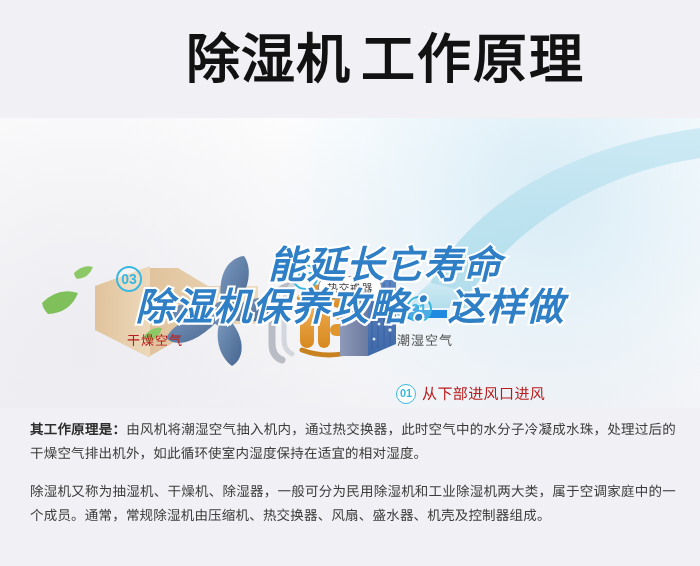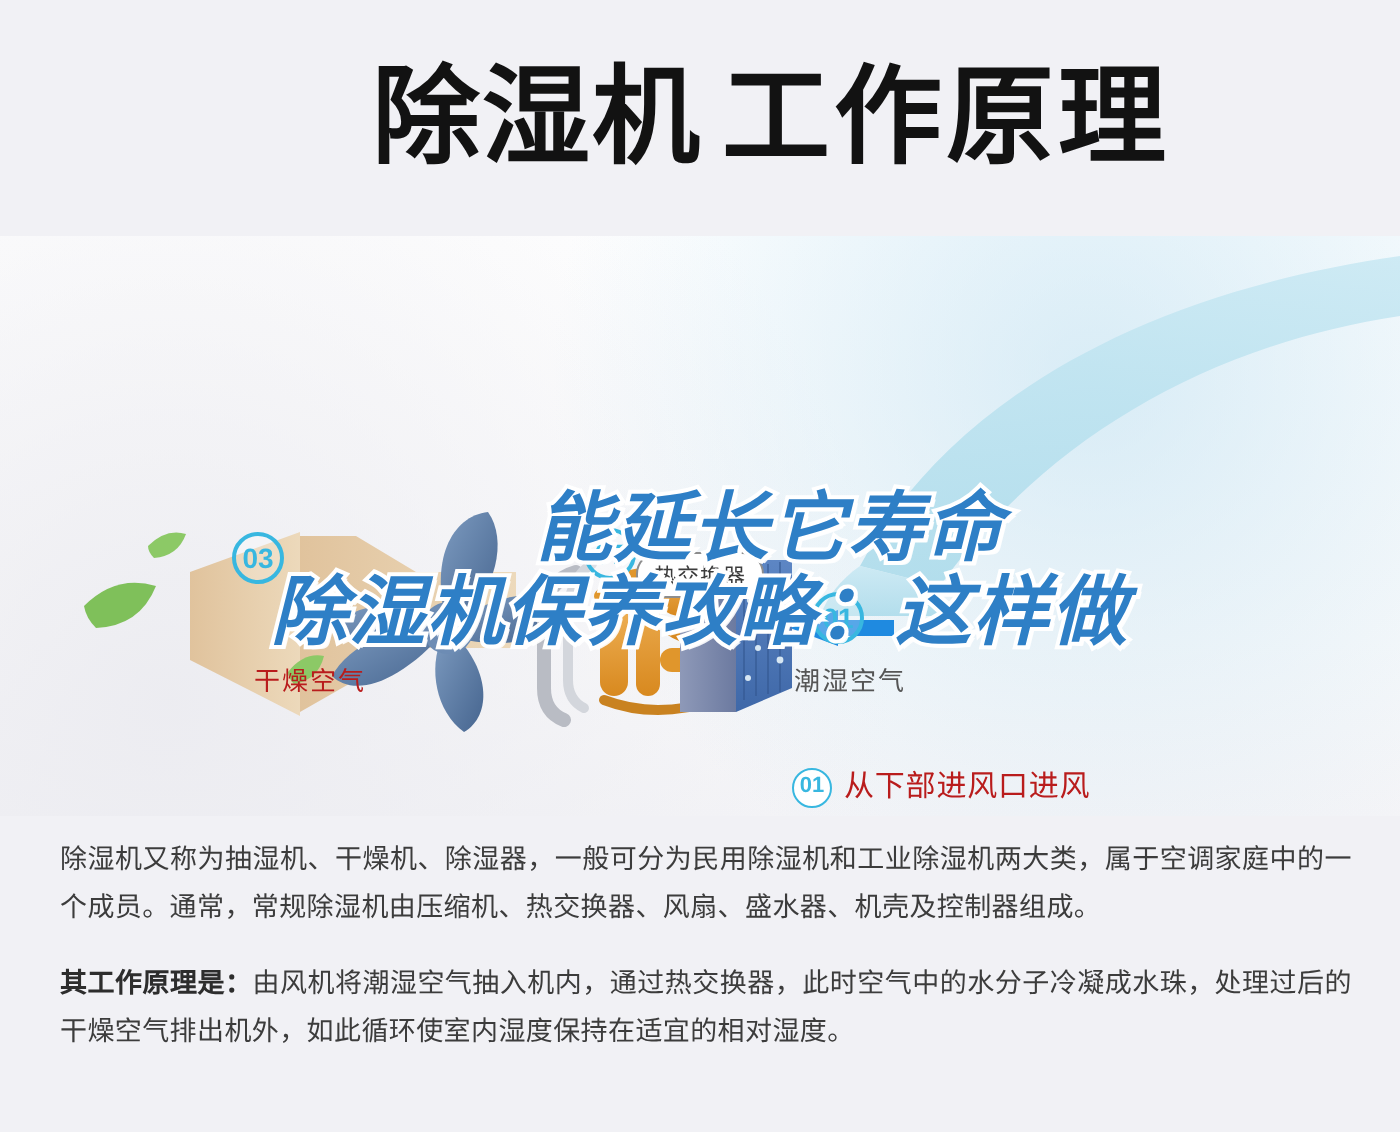--- a/index.html
+++ b/index.html
@@ -332,17 +332,17 @@
 
     </div>
   </div>
 
   <div class="overlay-headline">
     <span class="overlay-line second">能延长它寿命</span>
     <span class="overlay-line">除湿机保养攻略：这样做</span>
   </div>
 
   <div class="body-copy">
+    <p class="para"><span class="lead">其工作原理是：</span><span>由风机将潮湿空气抽入机内，通过热交换器，此时空气中的水分子冷凝成水珠，处理过后的干燥空气排出机外，如此循环使室内湿度保持在适宜的相对湿度。</span></p>
     <p class="para">除湿机又称为抽湿机、干燥机、除湿器，一般可分为民用除湿机和工业除湿机两大类，属于空调家庭中的一个成员。通常，常规除湿机由压缩机、热交换器、风扇、盛水器、机壳及控制器组成。</p>
-    <p class="para"><span class="lead">其工作原理是：</span><span>由风机将潮湿空气抽入机内，通过热交换器，此时空气中的水分子冷凝成水珠，处理过后的干燥空气排出机外，如此循环使室内湿度保持在适宜的相对湿度。</span></p>
   </div>
 
 </div>
 
 </body></html>

